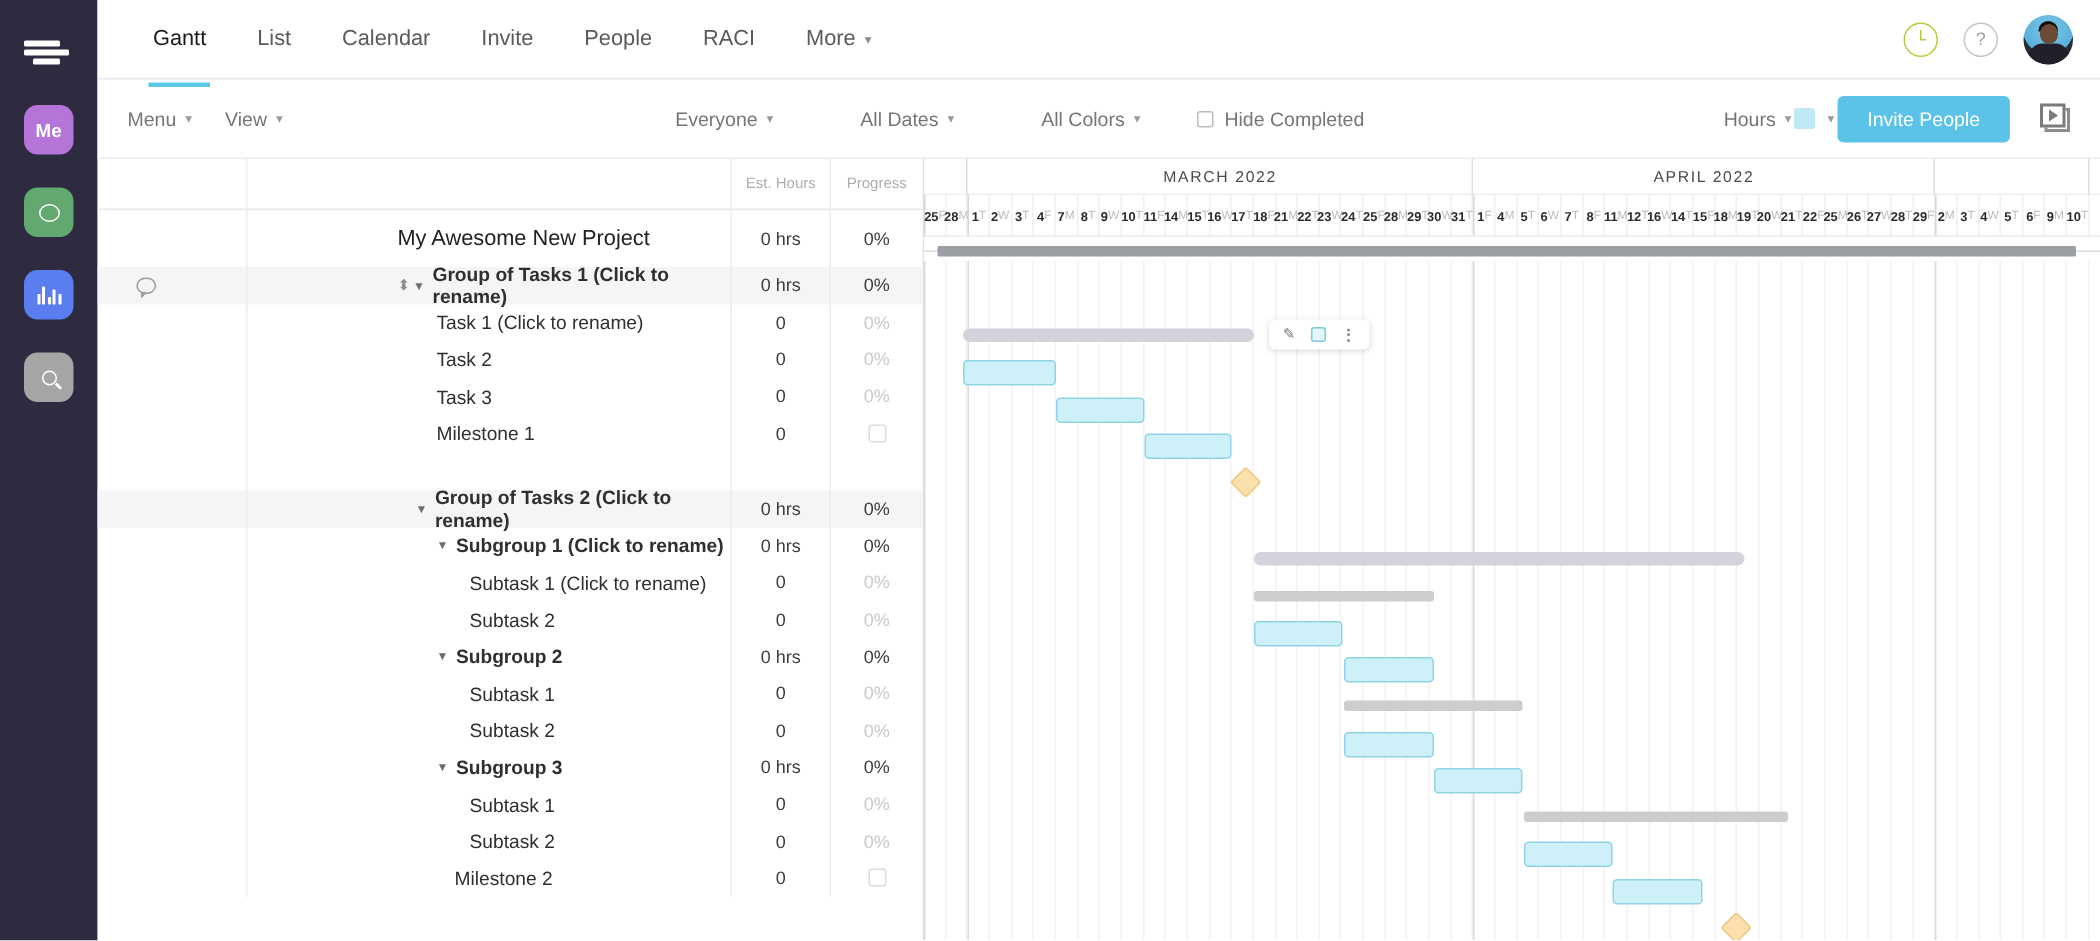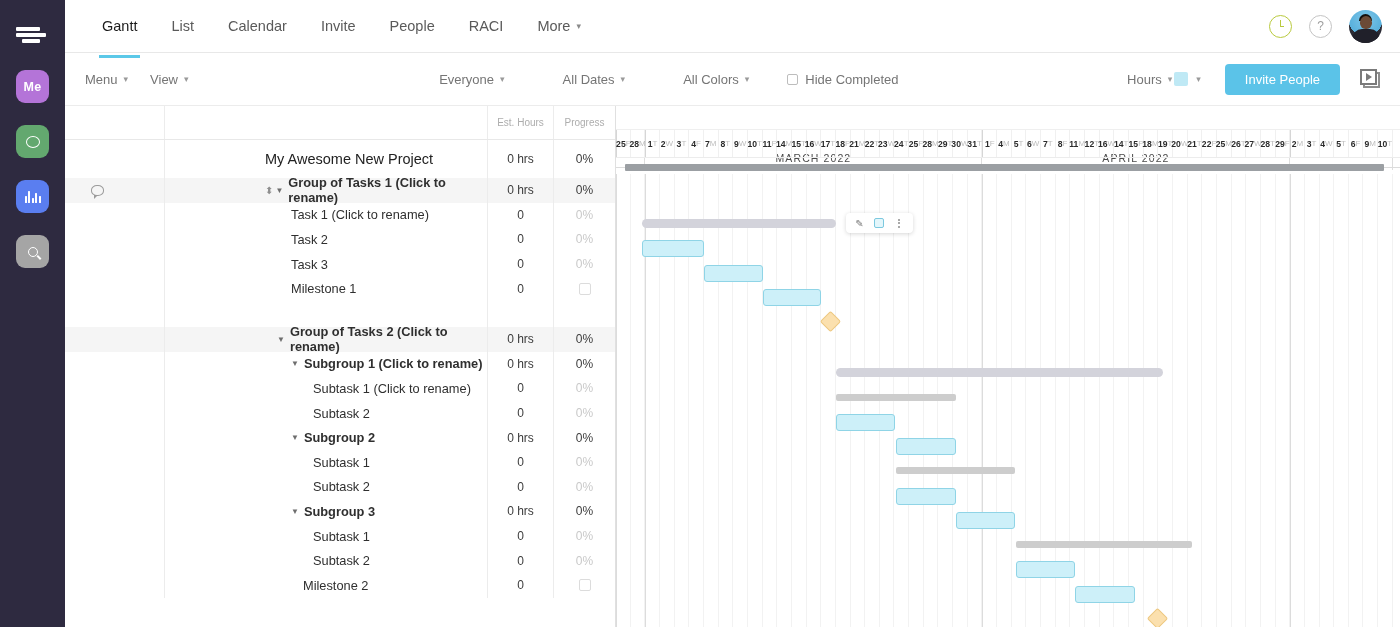--- a/index.html
+++ b/index.html
@@ -78,21 +78,21 @@
   }
   .tb-item { font-size: 13px; color: #757575; display: flex; align-items: center;
     margin-right: 22px; white-space: nowrap; }
   .tb-item .caret { margin-left: 6px; font-size: 9px; color: #9a9a9a; }
   .tb-check { display: flex; align-items: center; font-size: 13px; color: #757575; }
   .tb-check .box { width: 11px; height: 11px; border: 1px solid #bdbdbd; border-radius: 2px;
     margin-right: 7px; background: #fff; }
   .swatch { width: 14px; height: 14px; background: #bfe9f5; border-radius: 2px; margin: 0 8px 0 2px; }
   .invite-btn {
     background: #5bc3e8; color: #fff; font-size: 13px; border-radius: 4px;
-    padding: 8px 20px; margin-left: 24px; white-space: nowrap;
+    padding: 8px 20px; margin-left: 2px; white-space: nowrap;
   }
   .vid-ic { width: 22px; height: 21px; margin-left: 20px; position: relative; }
   .vid-ic .b1 { position:absolute; left:3px; top:3px; width:17px; height:16px; border:2px solid #8d8d8d; background:#fff;}
   .vid-ic .b2 { position:absolute; left:0px; top:0px; width:17px; height:16px; border:2px solid #7a7a7a; background:#fff;}
   .vid-ic .tri { position:absolute; left:6px; top:4px; width:0;height:0;
     border-left:6px solid #7a7a7a; border-top:4px solid transparent; border-bottom:4px solid transparent; }
 
   
   .content { flex: 1; display: flex; position: relative; overflow: hidden; }
 
@@ -136,21 +136,21 @@
   .proj-pad { padding-left: 100px; font-size: 14.5px; color: #222; }
 
   
   .vsep { width: 1px; background: #e0e0e0; flex: 0 0 1px; }
 
   
   .gantt { flex: 1; position: relative; overflow: hidden; background: #fff; }
   .g-month-row { height: 24px; display: flex; border-bottom: 1px solid #efefef; position: relative; }
   .g-month { display: flex; align-items: center; justify-content: center;
     font-size: 10.5px; letter-spacing: 1.1px; color: #4a4a4a; border-right: 1px solid #dedede;
-    height: 24px; margin-top: 40px; }
+    height: 24px; }
   .g-day-row { height: 28px; display: flex; position: relative; border-bottom: 1px solid #ececec;}
   .g-day { width: 14.66px; flex: 0 0 14.66px; display: flex; flex-direction: row;
     align-items: center; justify-content: center; border-right: 1px solid #f0f0f0; }
   .g-day .dn { font-size: 8.6px; font-weight: bold; color: #2b2b2b; line-height: 10px; }
   .g-day .dw { font-size: 8px; color: #bdbdbd; line-height: 10px; }
   .g-day.mstart { border-left: 1px solid #d6d6d6; }
 
   .g-scrollwrap { height: 16px; position: relative; }
   .g-scrollbar { position: absolute; left: 9px; top: 6px; height: 7px;
      background: #9b9fa3; border-radius: 1px; }

